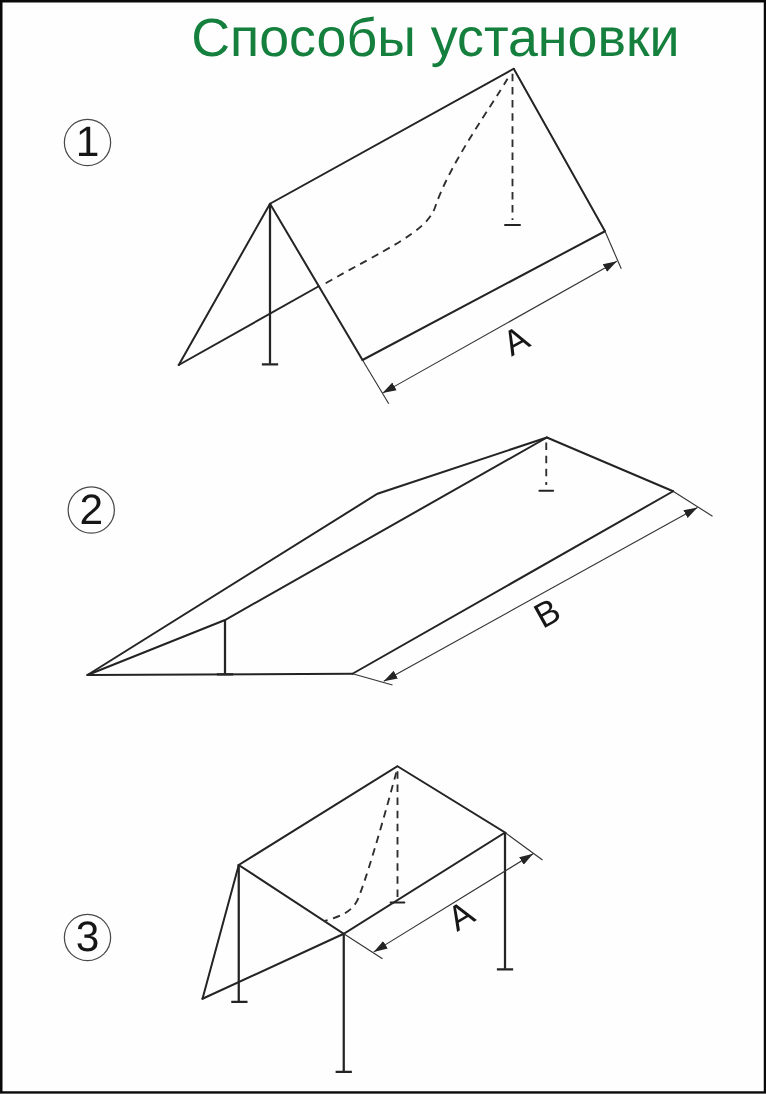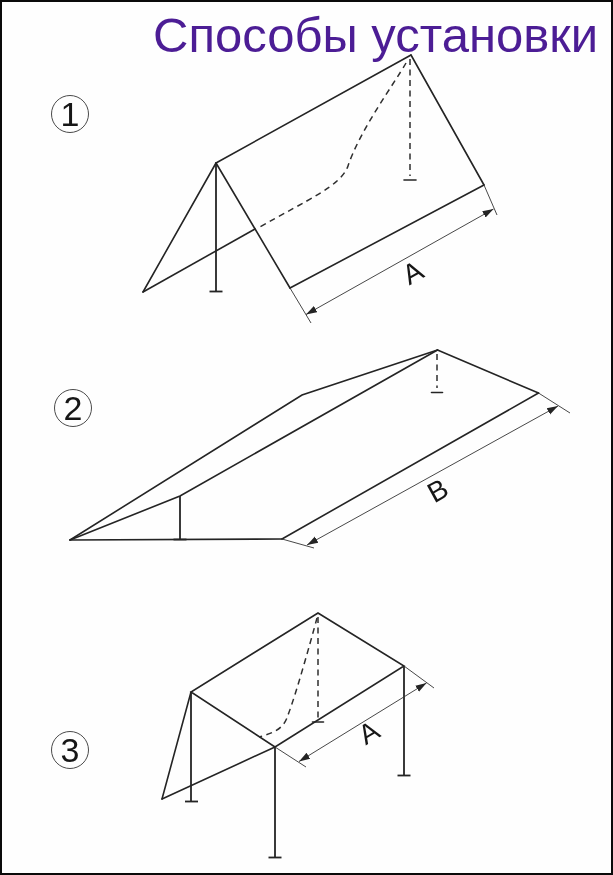--- a/index.html
+++ b/index.html
@@ -9,22 +9,22 @@
     background:#fefefe;
     border:2px solid #0a0a0a;
     box-sizing:border-box;
     font-family:"Liberation Sans", sans-serif;
     overflow:hidden;
     margin:0 auto;
   }
   .page-title {
     position:absolute;
     left:151px; top:5px;
-    font-size:49px;
-    color:#4c1d95;
+    font-size:43px;
+    color:#15803d;
     white-space:nowrap;
   }
   .badge {
     position:absolute;
     width:38px; height:38px;
     border:1.5px solid #4a4a4a;
     border-radius:50%;
     display:flex; align-items:center; justify-content:center;
     font-size:34px; color:#161616;
     box-sizing:border-box;

